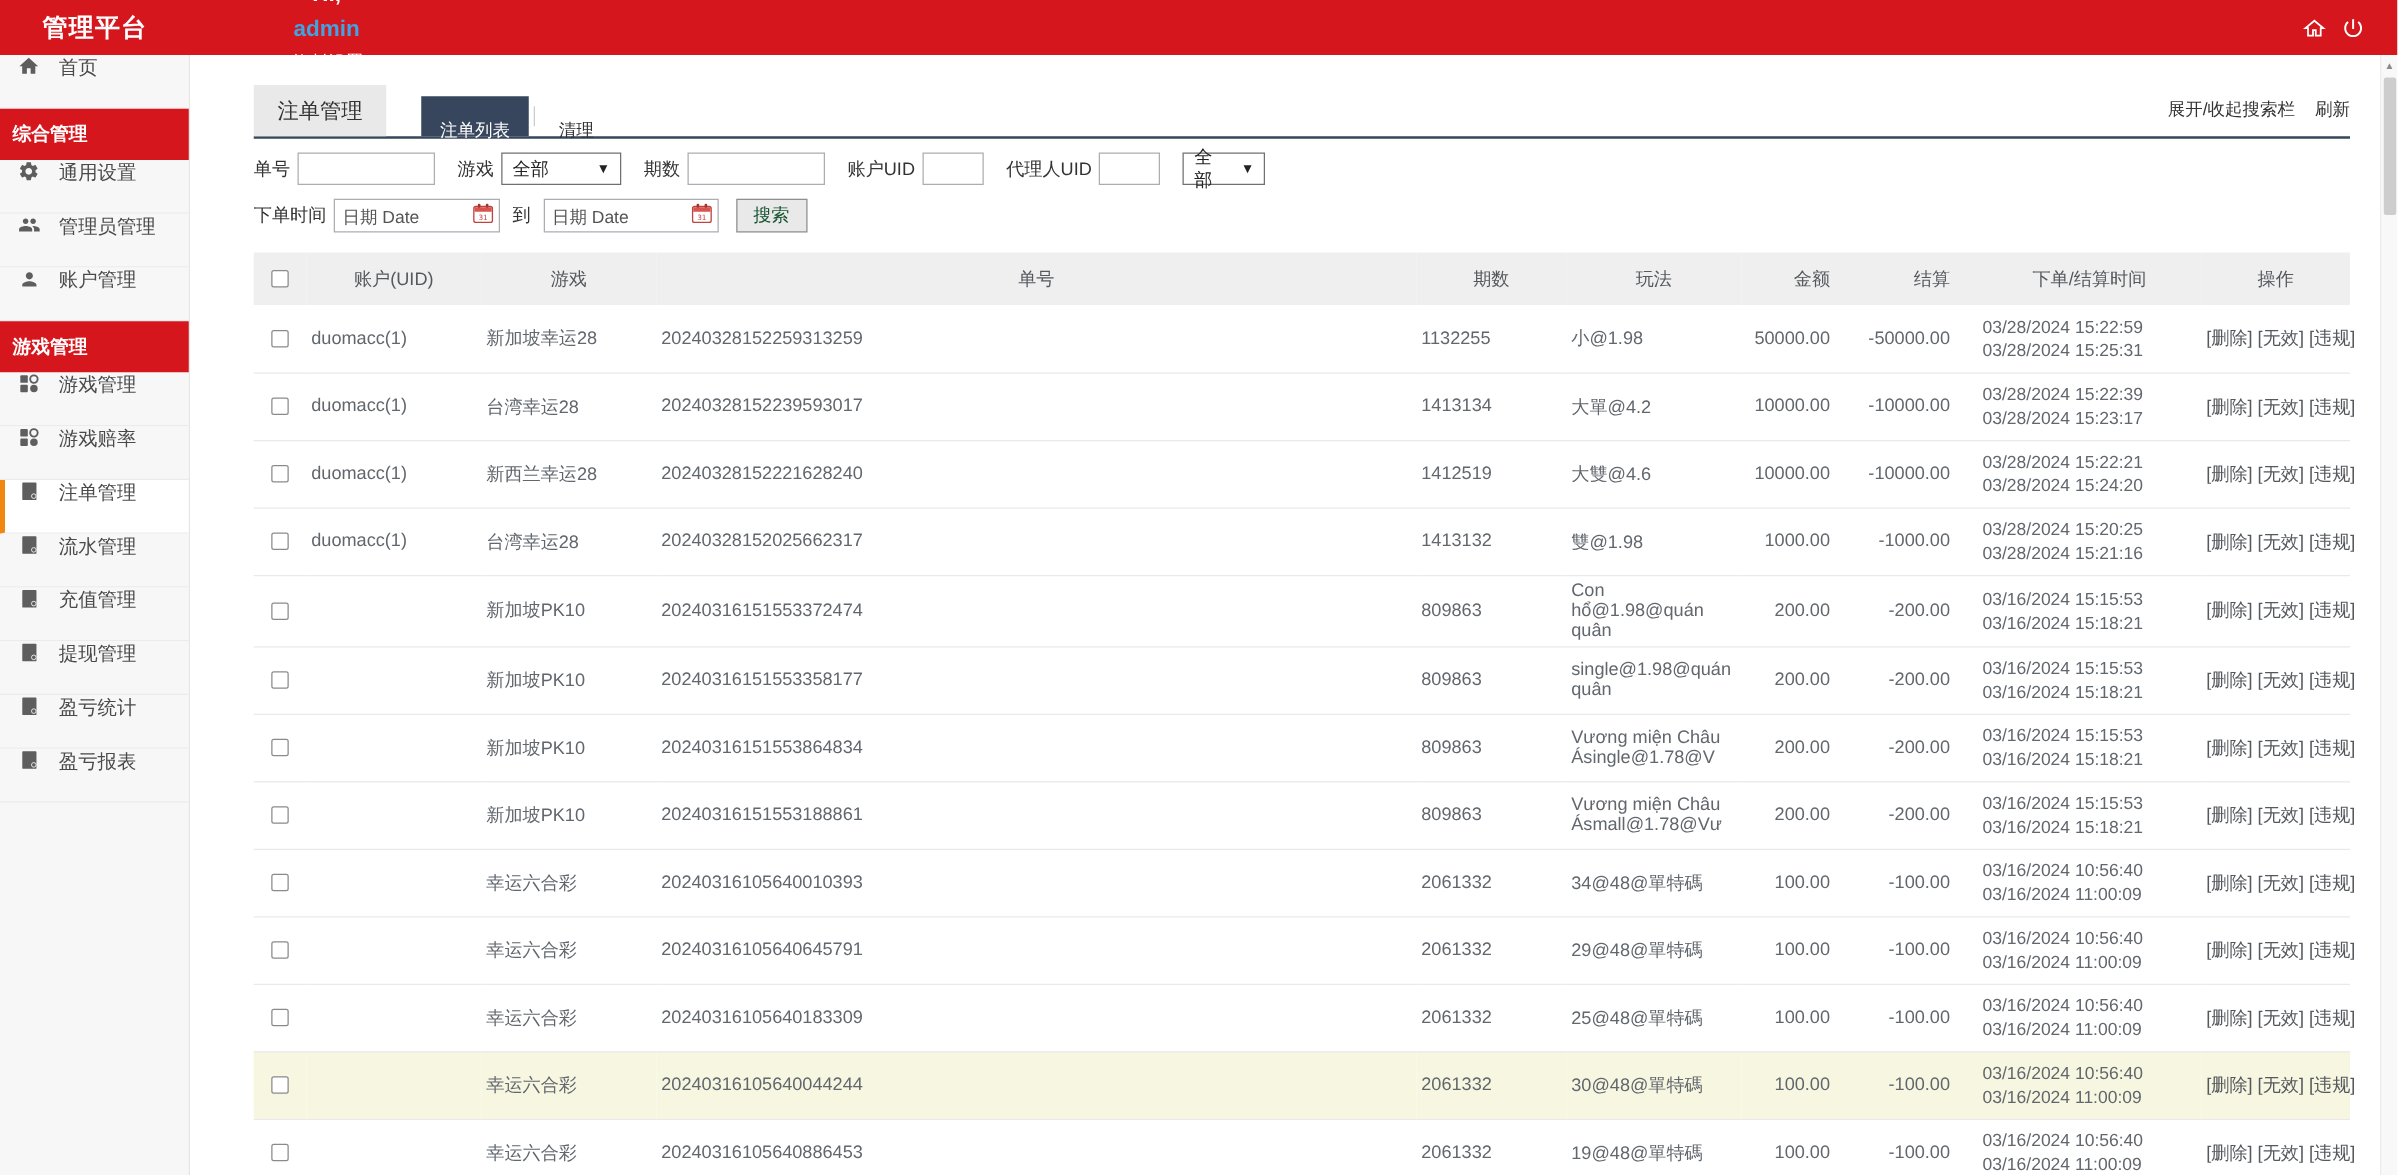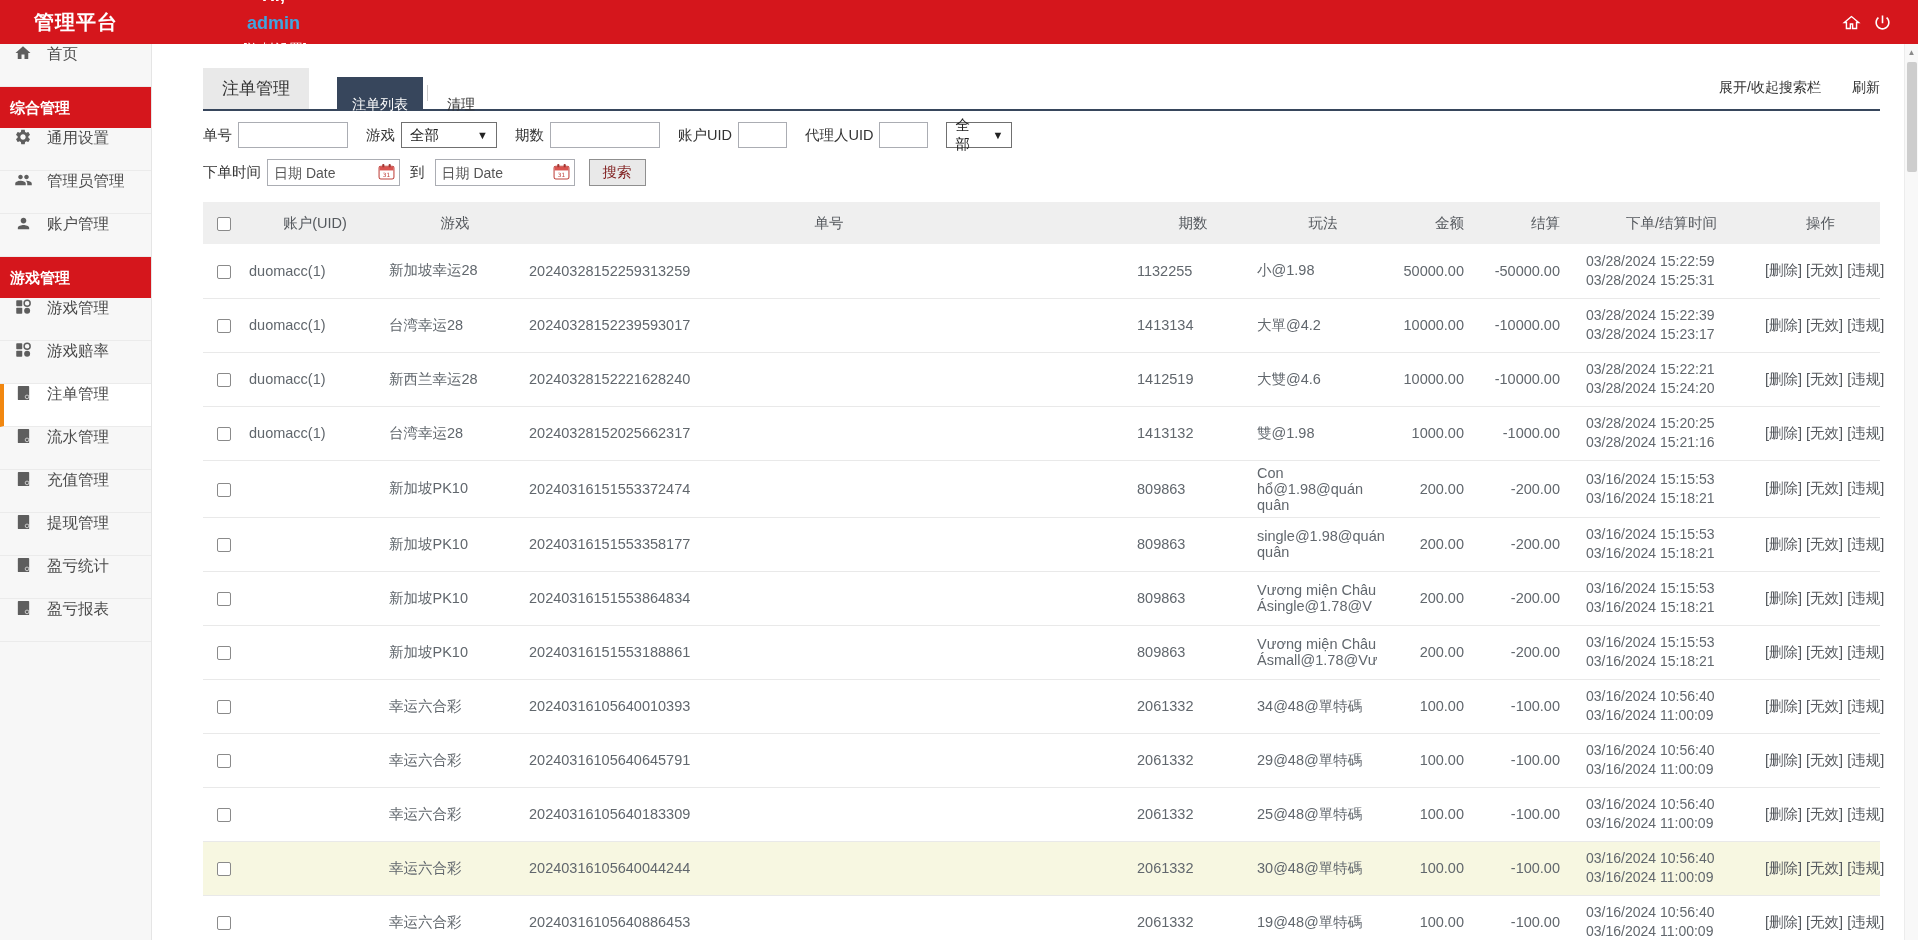--- a/index.html
+++ b/index.html
@@ -1,21 +1,21 @@
 <!DOCTYPE html>
 <html><head>
 <meta charset="utf-8">
 <style>
   * { margin:0; padding:0; box-sizing:border-box; }
   html,body { width:1918px; height:940px; overflow:hidden; }
   body { font-family:"Liberation Sans","DejaVu Sans",sans-serif; background:#fff; color:#5f6468; }
   .app { position:relative; width:1918px; height:940px; overflow:hidden; }
 
   
-  .topbar { position:relative; height:44px; background:#d5161c; display:flex; align-items:center;gap:12px; }
+  .topbar { position:relative; height:44px; background:#d5161c; display:flex; align-items:center; }
   .brand { width:152px; text-align:center; color:#fff; font-size:20px; font-weight:bold; letter-spacing:1px; }
   .greeting { margin-left:76px; color:#fff; font-size:18px; font-weight:bold; display:flex; align-items:center; gap:7px;flex-direction:column; }
   .greeting .uname { color:#41a3df; }
   .greeting .profile { color:#fff; font-size:14px; font-weight:normal; text-decoration:none; cursor:pointer; margin-left:3px; }
   .top-icons { margin-left:auto; margin-right:26px; display:flex; align-items:center; gap:12px; }
   .top-icons svg { display:block; cursor:pointer; }
 
   
   .layout { display:flex; height:896px; }
   .sidebar { width:152px; background:#f7f7f7; border-right:1px solid #e5e5e5; flex:none; }
@@ -27,39 +27,39 @@
 
   .main { flex:1; background:#fff; padding:0 38px 0 51px; position:relative; }
 
   
   .tabs-row { margin-top:24px; display:flex; align-items:flex-end; border-bottom:2px solid #37465c; height:43px; }
   .page-title { background:#e9e9e9; color:#333; font-size:17px; height:41px; line-height:41px; padding:0 19px; }
   .tab { font-size:14px; height:32px; line-height:32px; padding:11px 15px; color:#333; cursor:pointer;text-align:center; }
   .tab.active { background:#37465c; color:#fff; margin-left:28px; }
   .tab-sep { width:1px; height:16px; background:#ccc; margin:0 4px 8px 4px; }
   .top-links { margin-left:auto; display:flex; gap:16px; align-items:center; margin-bottom:12px; }
-  .top-links a { color:#333; font-size:14px; text-decoration:none; cursor:pointer;margin-left:15px; }
+  .top-links a { color:#333; font-size:14px; text-decoration:none; cursor:pointer; }
 
   
   .form-row { display:flex; align-items:center; margin-top:11px; font-size:14.5px; color:#333; }
   .form-row label { margin-right:6px; }
   .grp { display:flex; align-items:center; }
   .grp + .grp { margin-left:18px; }
   .inp { border:1px solid #abadb3; height:26px; background:#fff; font-size:14px; padding:0 6px; color:#333; outline:none; font-family:inherit; }
   .w110 { width:110px; } .w49 { width:49px; }
   .sel { border:1px solid #707070; background:#fff; height:26px; display:flex; align-items:center; justify-content:space-between; padding:0 8px; font-size:14.5px; color:#222; cursor:pointer; }
   .sel .chev { font-size:11px; color:#222; margin-left:10px; }
   .w96 { width:96px; } .w66 { width:66px; }
   .date-wrap { position:relative; display:flex; align-items:center; border:1px solid #abadb3; background:#fff; height:27px; }
   .date-wrap input { border:0; outline:none; height:100%; font-size:14px; padding:0 6px; color:#333; width:100%; font-family:inherit; background:transparent; }
   .date-wrap input::placeholder { color:#555; opacity:1; }
   .dw1 { width:133px; } .dw2 { width:140px; }
   .cal { flex:none; margin-right:4px; cursor:pointer; }
   .to-label { margin:0 10px; }
-  .btn-search { margin-left:14px; height:27px; padding:0 13px; font-size:14.5px; color:#7f1d1d; background:#e9e9e9; border:1px solid #8f8f8f; cursor:pointer; font-family:inherit; }
+  .btn-search { margin-left:14px; height:27px; padding:0 13px; font-size:14.5px; color:#14532d; background:#e9e9e9; border:1px solid #8f8f8f; cursor:pointer; font-family:inherit; }
 
   
   table { width:100%; border-collapse:collapse; table-layout:fixed; margin-top:16px; }
   thead th { background:#efefef; height:42px; font-weight:normal; font-size:14.5px; color:#55595e; text-align:center; padding:0 4px; }
   tbody td { height:54px; border-bottom:1px solid #e9e9e9; font-size:14.5px; color:#61676d; padding:4px 4px; vertical-align:middle; }
   tr.hl td { background:#f7f7e1; }
   th.c-cb, td.c-cb { width:42px; text-align:center; padding:0; }
   .cb { display:inline-block; width:14px; height:14px; border:1px solid #8a8a8a; border-radius:2px; background:#fff; vertical-align:middle; cursor:pointer; }
   .col-account { width:140px; } .col-game { width:140px; } .col-order { width:608px; }
   .col-period { width:120px; } .col-play { width:140px; }

